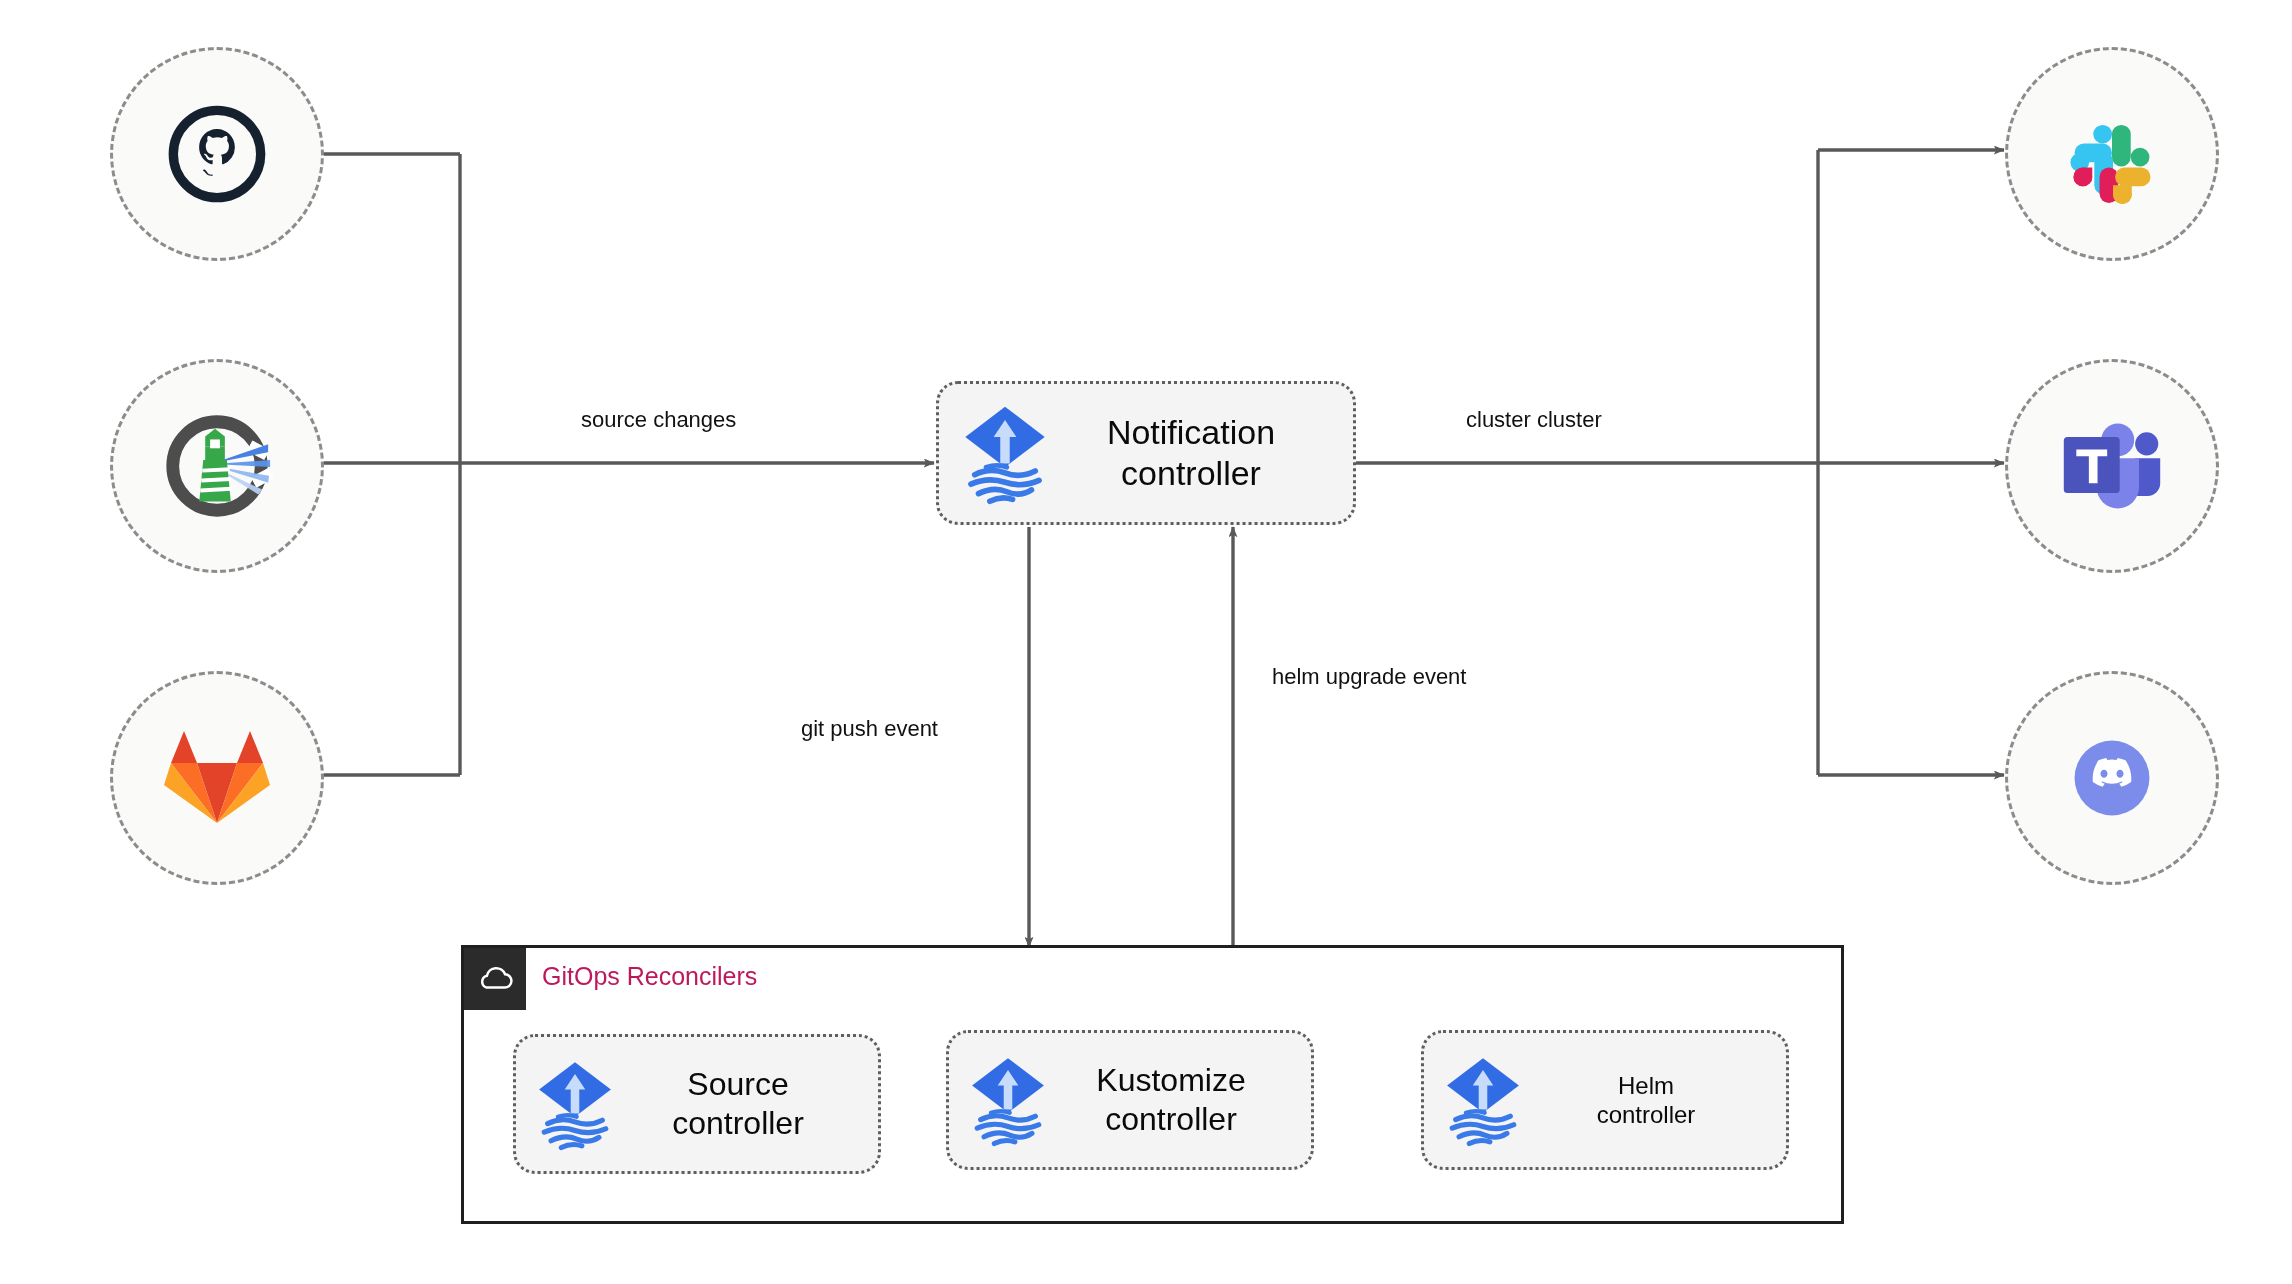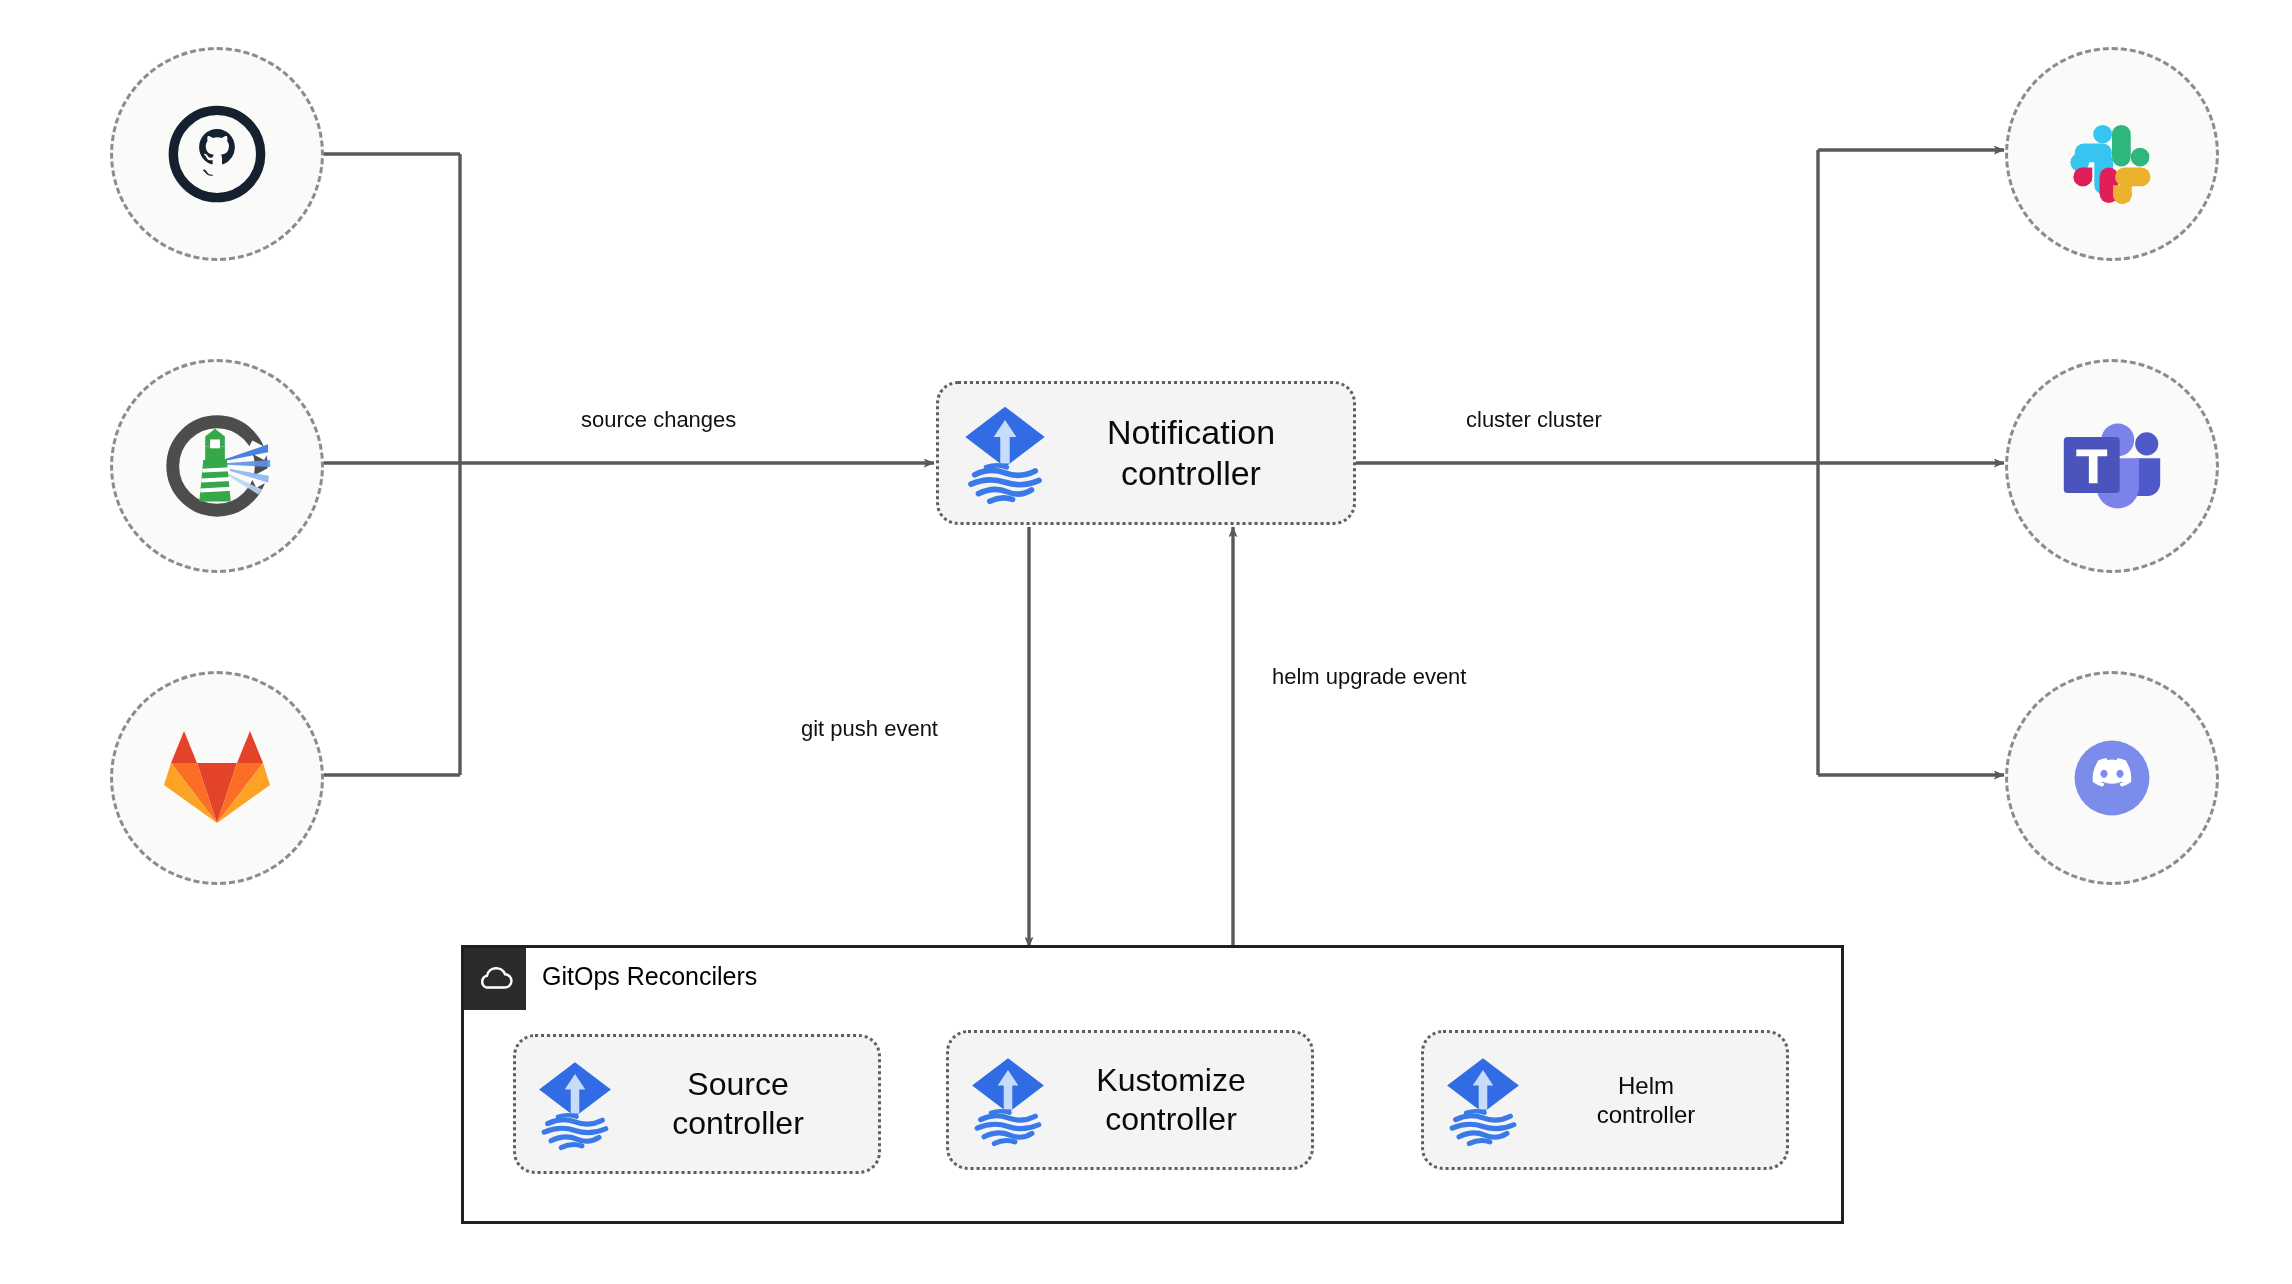--- a/index.html
+++ b/index.html
@@ -78,21 +78,21 @@
     background: #2b2b2b;
     display: flex;
     align-items: center;
     justify-content: center;
   }
   #reconcilers-title {
     position: absolute;
     left: 78px;
     top: 14px;
     font-size: 25px;
-    color: #000000;
+    color: #be185d;
   }
 
   
   .edge-label {
     position: absolute;
     font-size: 22px;
     color: #111111;
     white-space: nowrap;
   }
 </style>

